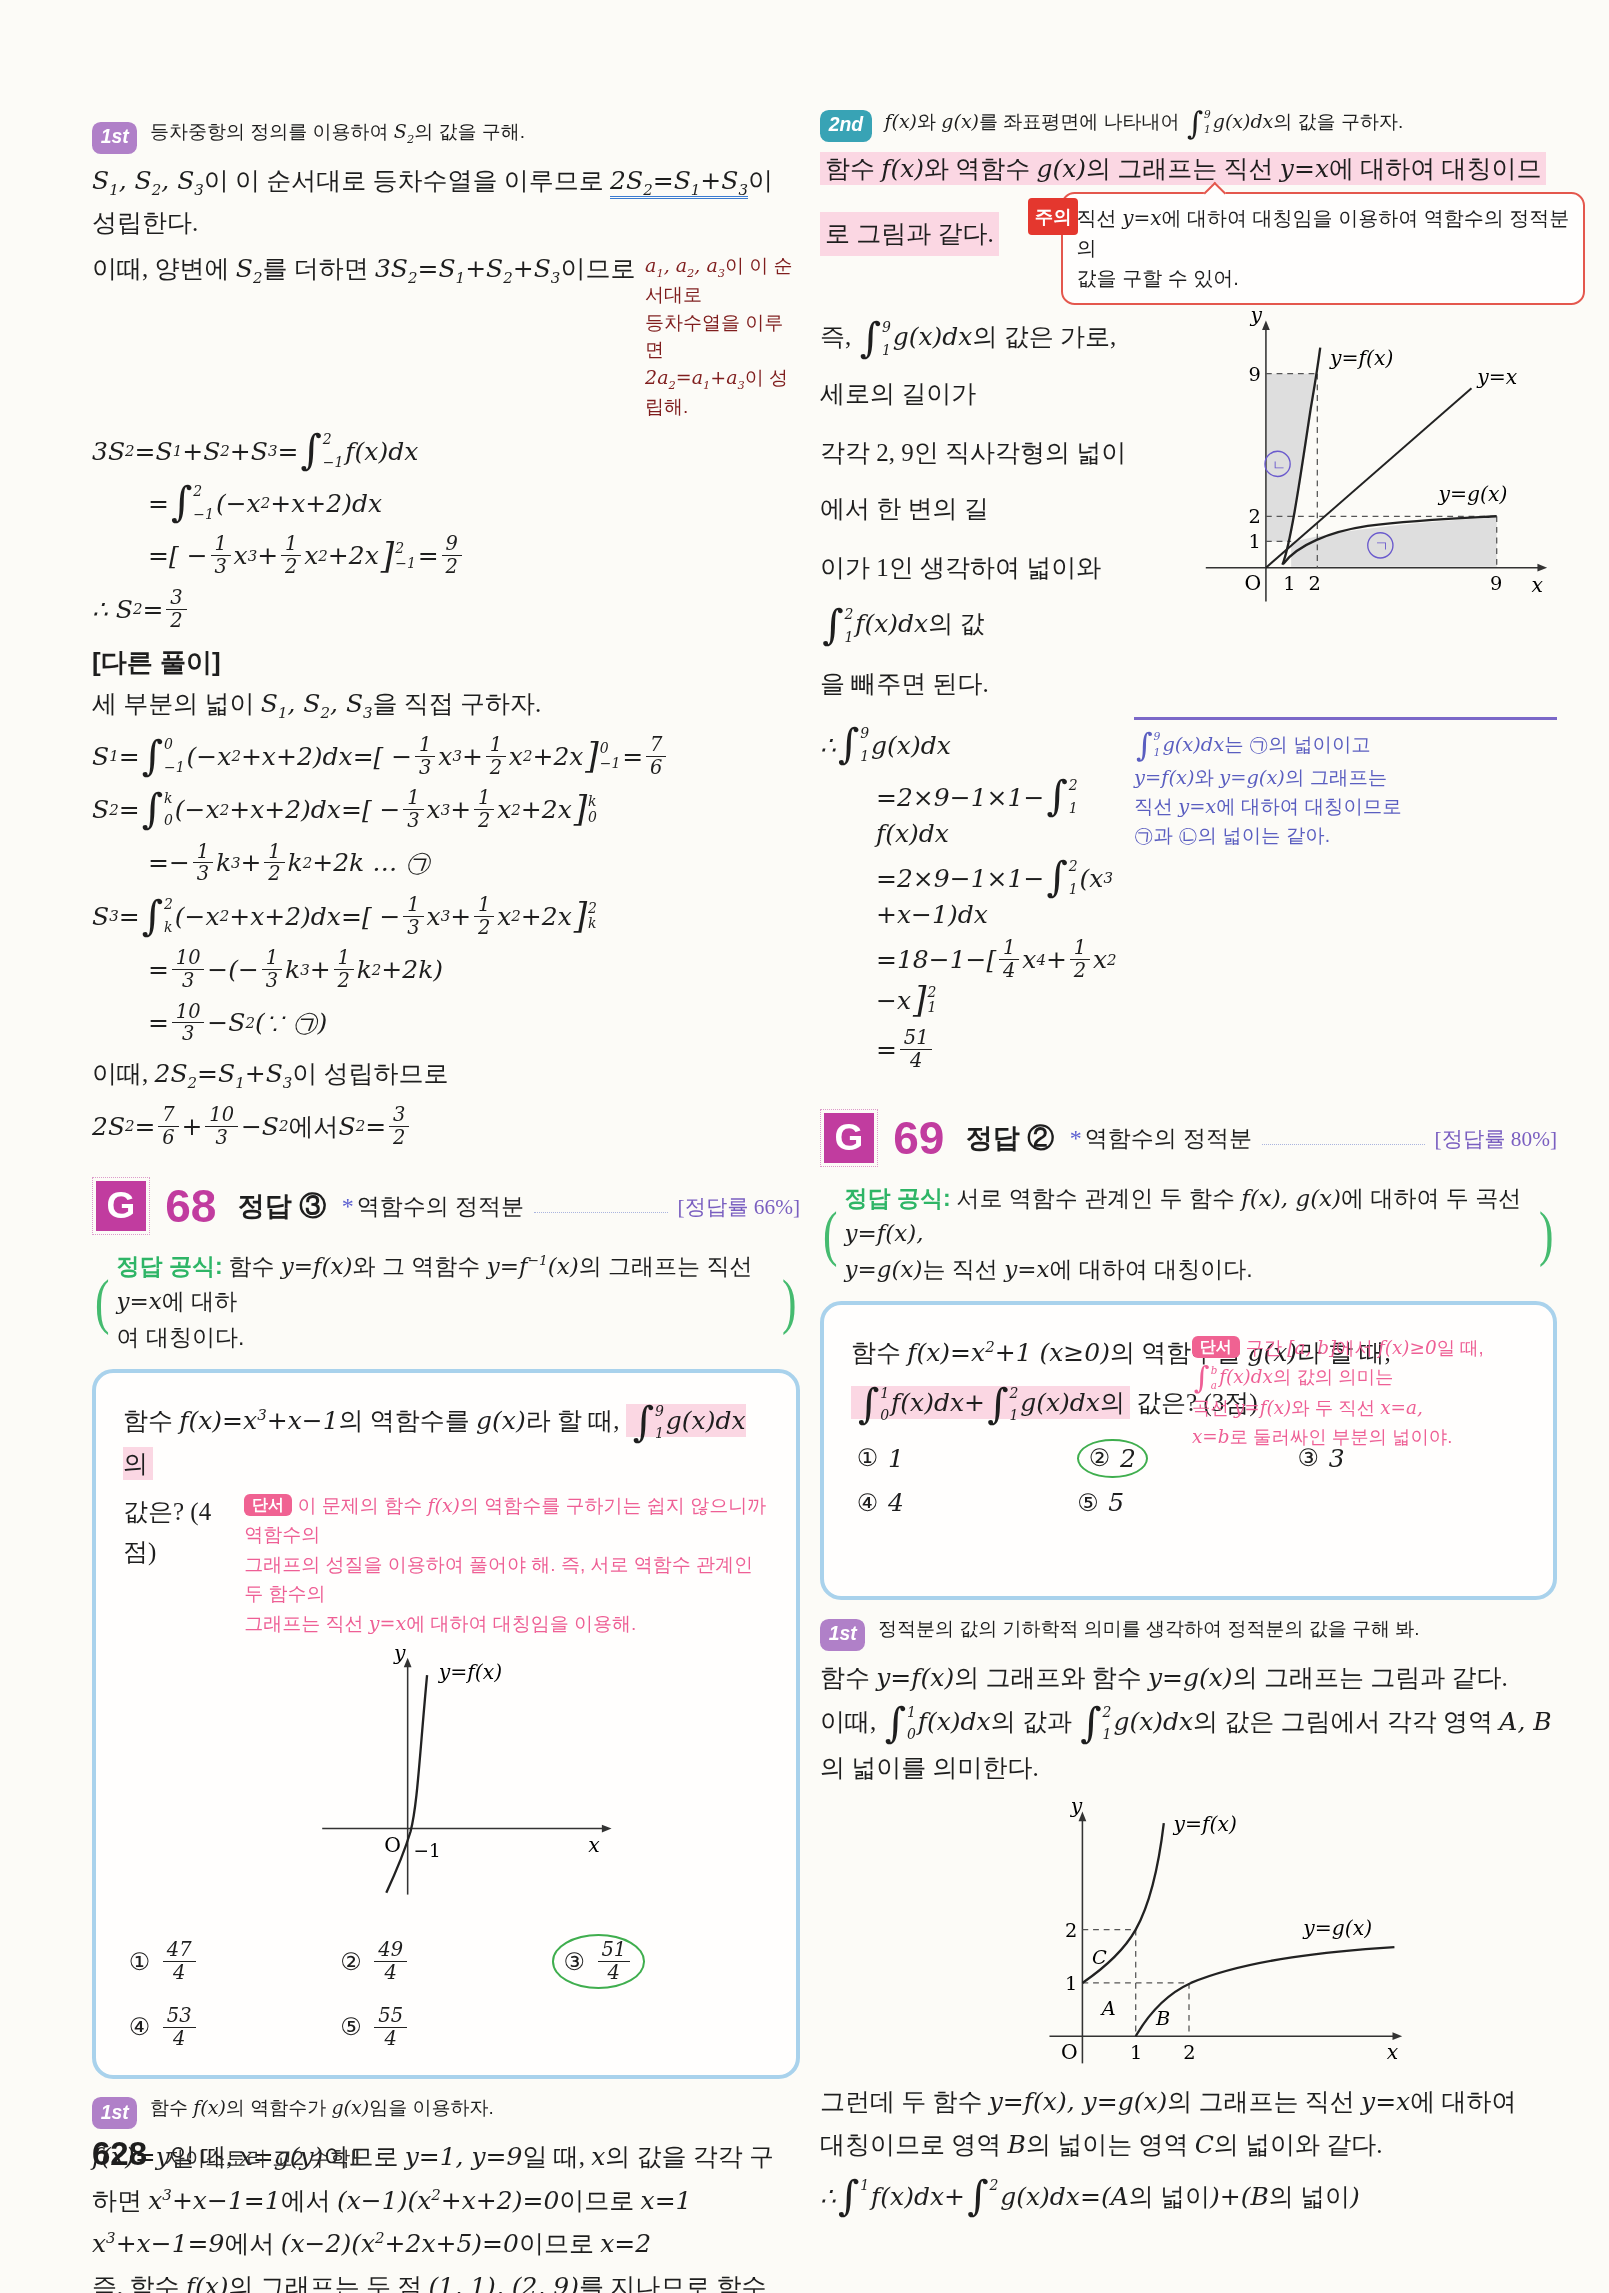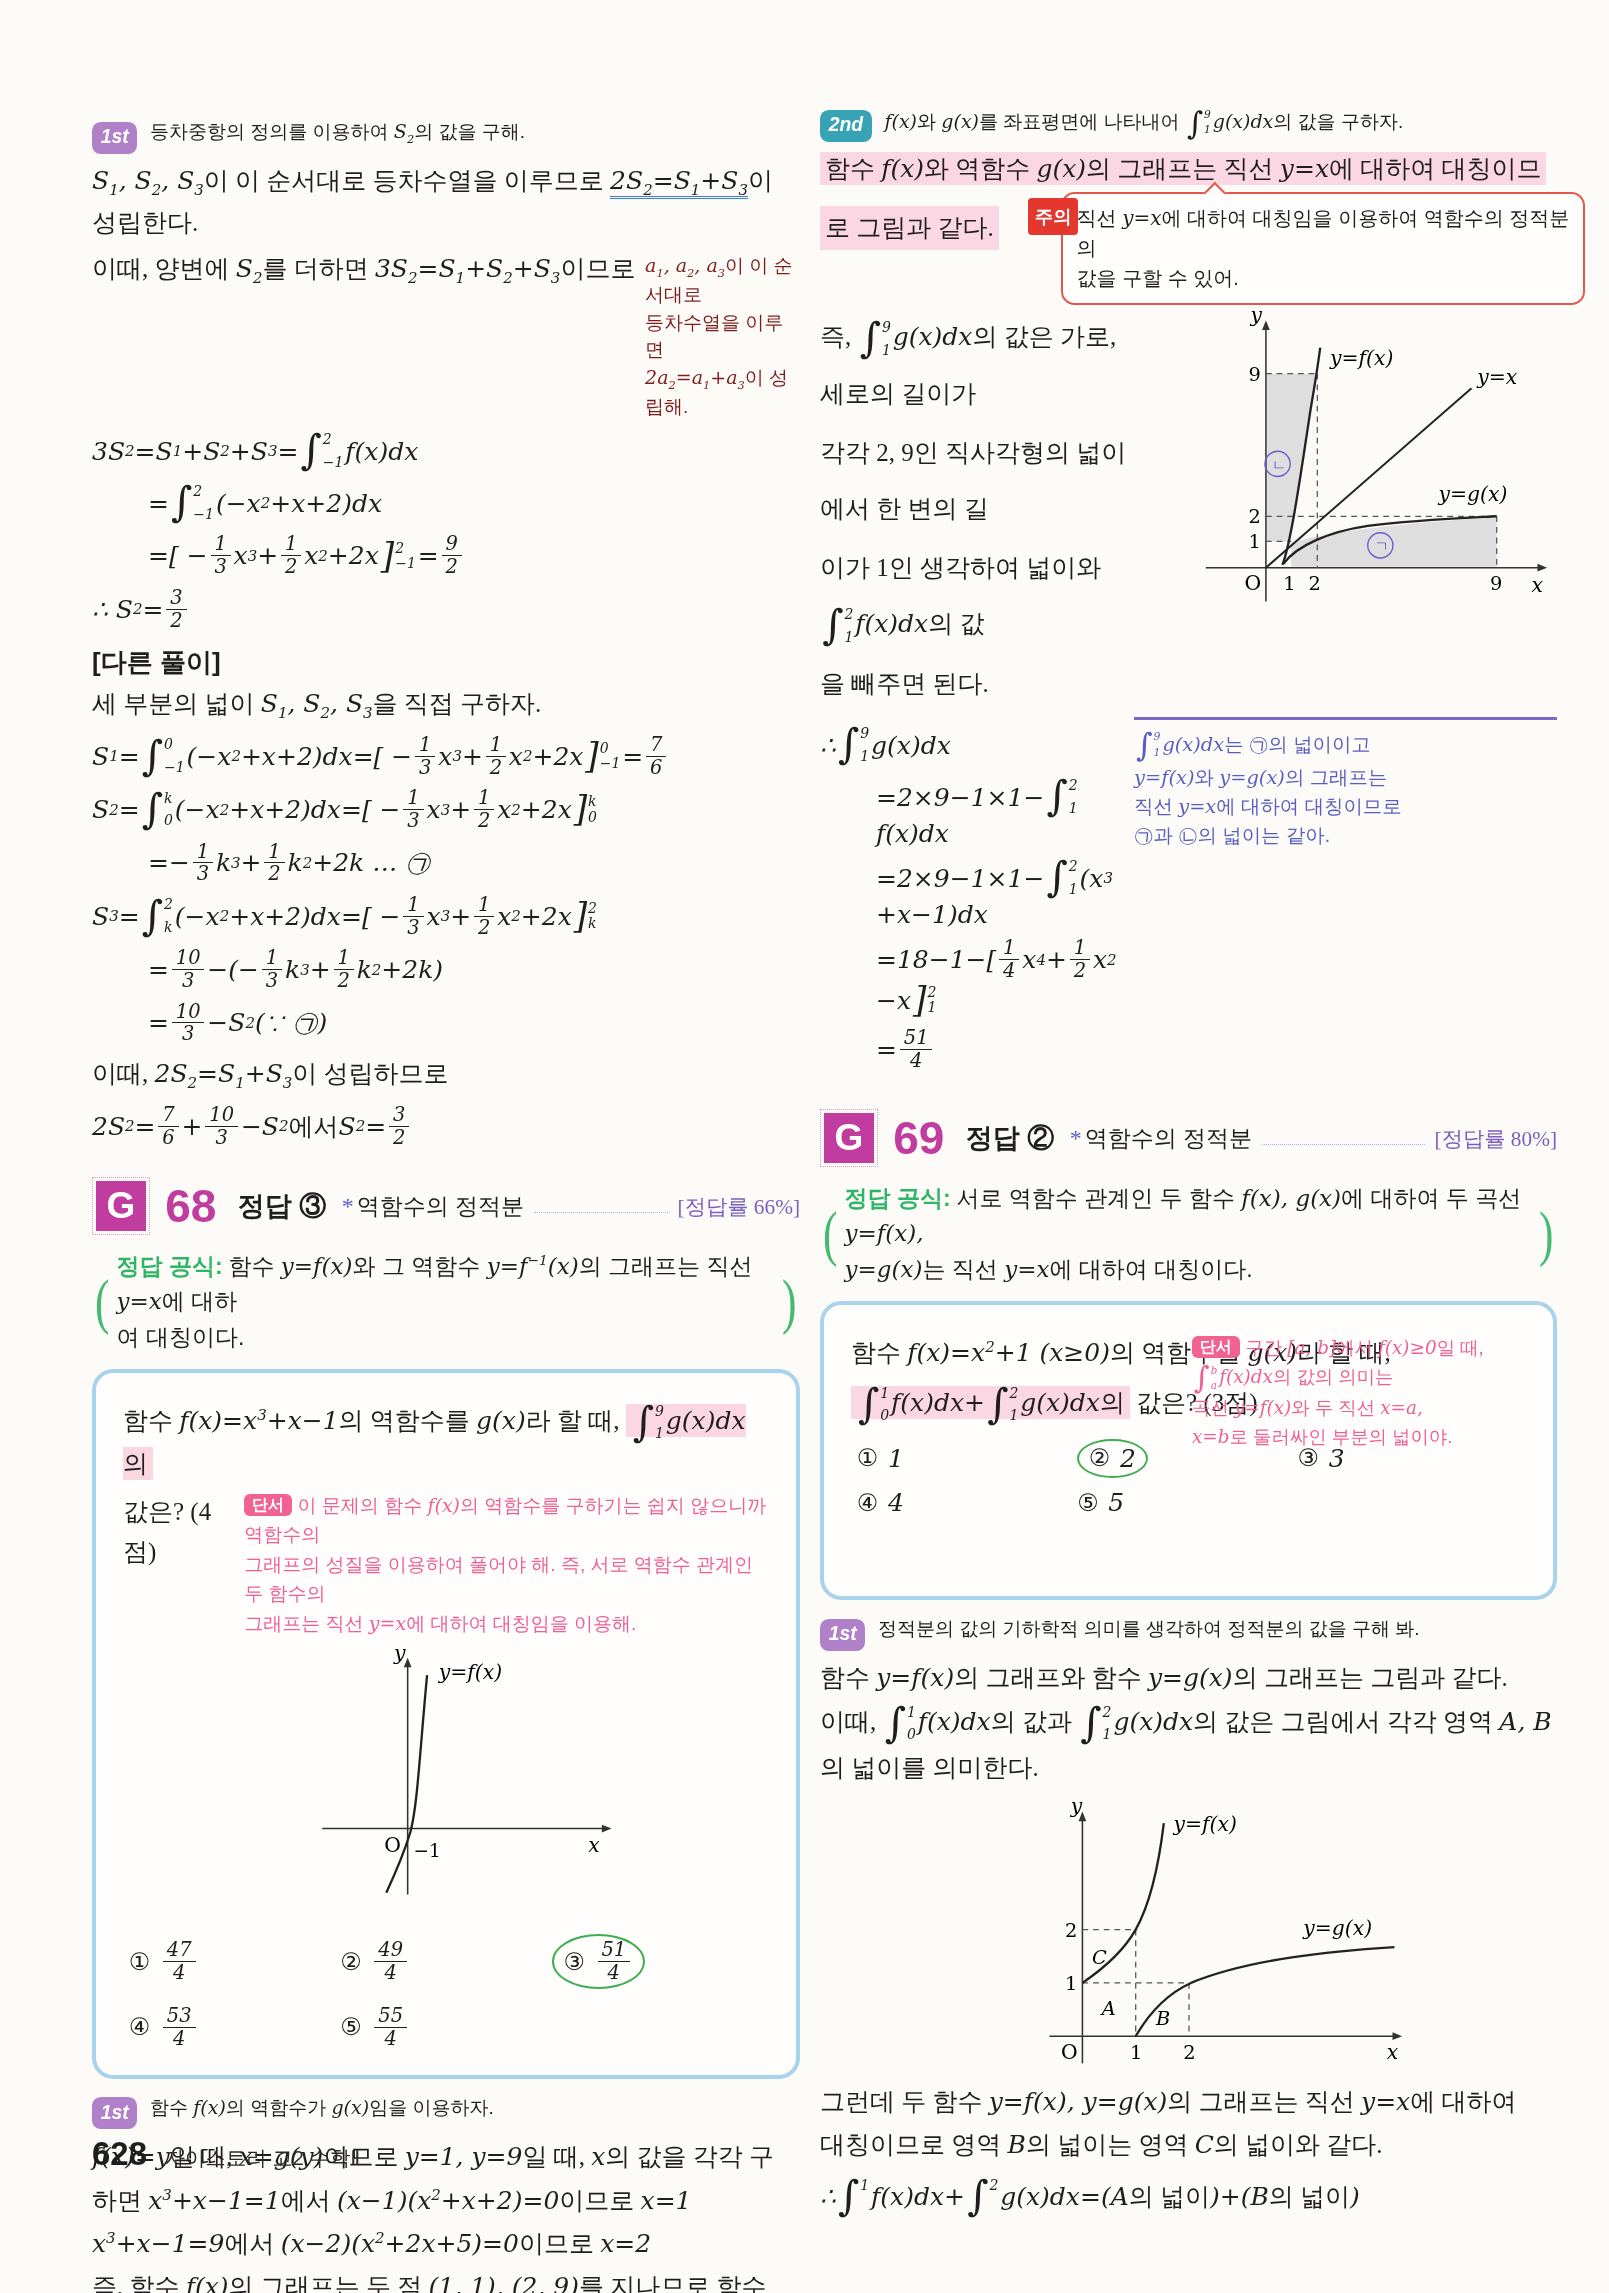--- a/index.html
+++ b/index.html
@@ -69,21 +69,21 @@
   .gwrap{text-align:center;margin:5.8px 0 0;}
   .choices{display:grid;grid-template-columns:1fr 1fr 1fr;row-gap:21.3px;margin:19.4px 5.8px 3.9px;font-size:25px;}
   .choice{display:flex;align-items:center;}
   .cmark{font-family:"DejaVu Sans",sans-serif;font-size:24px;margin-right:9.7px;font-style:normal;}
   .cval{font-style:italic;font-family:"DejaVu Serif",serif;}
   .sel{display:inline-flex;align-items:center;border:2.9px solid #3fae4e;border-radius:50%;padding:2.9px 9.7px;margin:-5.8px 0;}
 
   
   .hlline{margin:5.8px 0 0;}
   .hl2row{position:relative;height:109px;margin-top:1.9px;}
-  .hl2row .pink{position:absolute;left:0;top:11px;}
+  .hl2row .pink{position:absolute;left:0;top:17px;}
   .cbox{position:absolute;left:241px;top:0;width:493px;border:2.4px solid #e4574d;border-radius:13.6px;background:#fffefd;
         padding:9.7px 13.6px;font-size:20px;line-height:1.5;}
   .cbox .kr{font-family:"Liberation Sans",sans-serif;}
   .cbadge{position:absolute;left:-35px;top:3.9px;background:#e4372e;color:#fff;font-family:"Liberation Sans",sans-serif;
           font-weight:bold;font-size:18.4px;padding:4.9px 6.8px;border-radius:3.9px;}
   .notch{position:absolute;top:-8.7px;left:144px;width:13.6px;height:13.6px;background:#fffefd;
          border-left:2.4px solid #e4574d;border-top:2.4px solid #e4574d;transform:rotate(45deg);}
   .row1{display:flex;align-items:flex-start;}
   .pcol{flex:1;padding-top:5.8px;}
   .pcol .t{line-height:2.25;}

